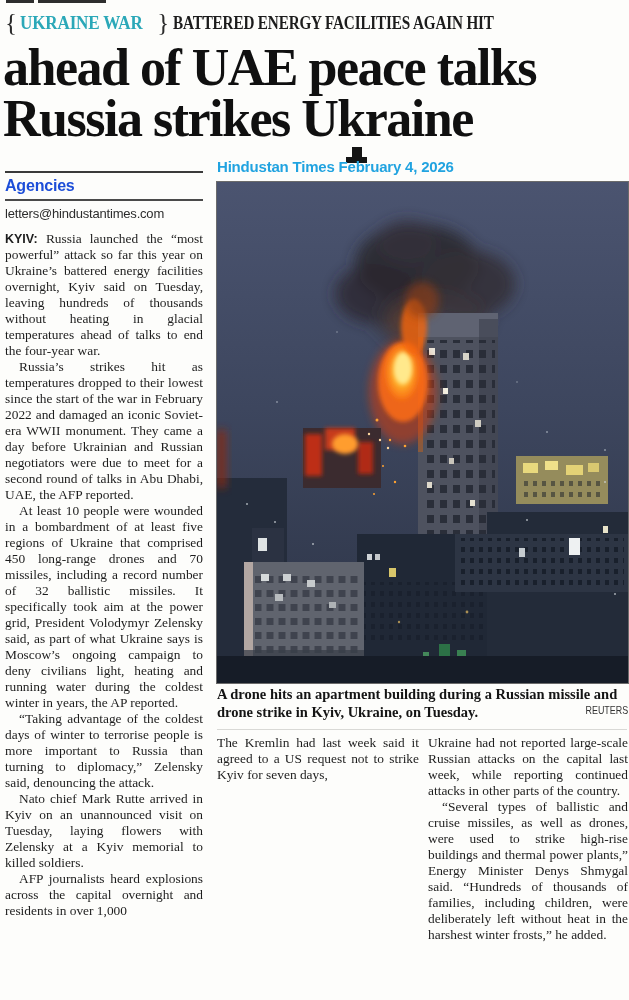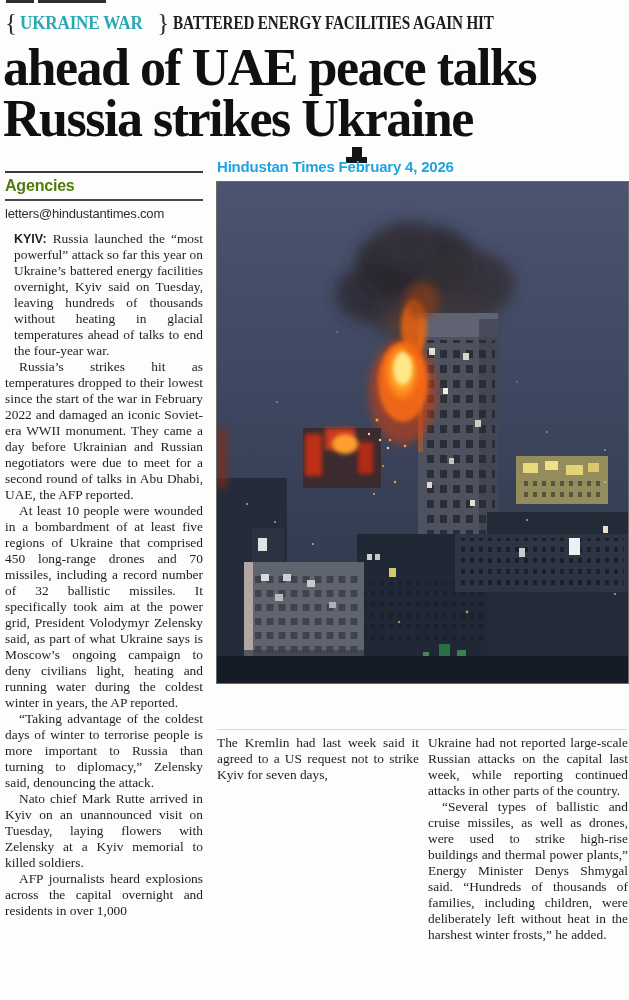--- a/index.html
+++ b/index.html
@@ -24,26 +24,26 @@
   .frag-b { position:absolute; left:346px; top:157px; width:21px; height:6px; background:#151515; }
   
   .watermark { position:absolute; left:217px; top:158px;
     font-family:"Liberation Sans", sans-serif; font-weight:700; font-size:15px;
     letter-spacing:-0.2px; color:#21a3e0; white-space:nowrap; }
   
   .col1 { position:absolute; left:5px; top:171px; width:198px; }
   .rule-thick { height:2px; background:#3a3a3a; }
   .rule-thin { height:1.5px; background:#4a4a4a; }
   .agency { font-family:"Liberation Sans", sans-serif; font-weight:700; font-size:16px;
-    color:#4d7c0f; padding:4px 0 4px; letter-spacing:-0.2px; }
+    color:#1d4ed8; padding:4px 0 4px; letter-spacing:-0.2px; }
   .email { font-family:"Liberation Sans", sans-serif; font-size:13px; color:#2c2c2c;
     padding:5px 0 10px; letter-spacing:-0.2px; }
   .body-text p { margin:0; text-align:justify; font-size:13.4px; line-height:16px;
     text-indent:14px; color:#1d1d1d; }
-  .body-text p.noindent { text-indent:0;margin-left:9px; }
+  .body-text p.noindent { text-indent:0; }
   .dateline { font-family:"Liberation Sans", sans-serif; font-weight:700; font-size:12.5px; }
   
   .photo-wrap { position:absolute; left:217px; top:182px; width:411px; height:501px;
     background:#2c3344; outline:1px solid #6b6b6b; }
   .photo-wrap svg { display:block; width:100%; height:100%; }
   
   .caption { position:absolute; left:217px; top:686px; width:411px;
     font-family:"Liberation Serif", serif; font-weight:700; font-size:14.5px;
     line-height:17.5px; color:#141414; }
   .credit { position:absolute; right:0; bottom:2px; font-family:"Liberation Sans", sans-serif;
@@ -258,20 +258,24 @@
             <circle cx="388" cy="300" r="1"></circle>
           <circle cx="398" cy="412" r="1"></circle>
             <circle cx="30" cy="322" r="1"></circle>
           <circle cx="250" cy="430" r="1.4" fill="#d8b25e"></circle>
             <circle cx="182" cy="440" r="1.2" fill="#d8b25e"></circle>
         </g>
       </g>
     </svg>
   </div>
 
+  <div class="caption">
+    <span>A drone hits an apartment building during a Russian missile and drone strike in Kyiv, Ukraine, on Tuesday.</span>
+    <span class="credit">REUTERS</span>
+  </div>
   <div class="caption-rule"></div>
 
   <div class="col2 body-text">
       <p>The Kremlin had last week said it agreed to a US request not to strike Kyiv for seven days,</p>
     </div>
   <div class="col3 body-text">
       <p>Ukraine had not reported large-scale Russian attacks on the capital last week, while reporting continued attacks in other parts of the country.</p>
       <p>“Several types of ballistic and cruise missiles, as well as drones, were used to strike high-rise buildings and thermal power plants,” Energy Minister Denys Shmygal said. “Hundreds of thousands of families, including children, were deliberately left without heat in the harshest winter frosts,” he added.</p>
     </div>
 

